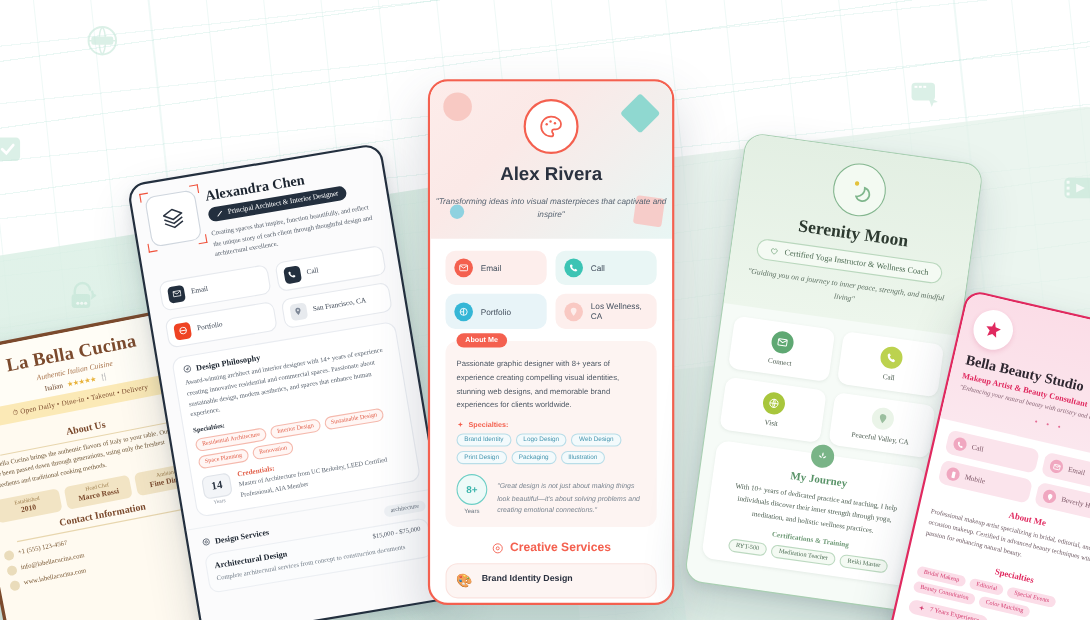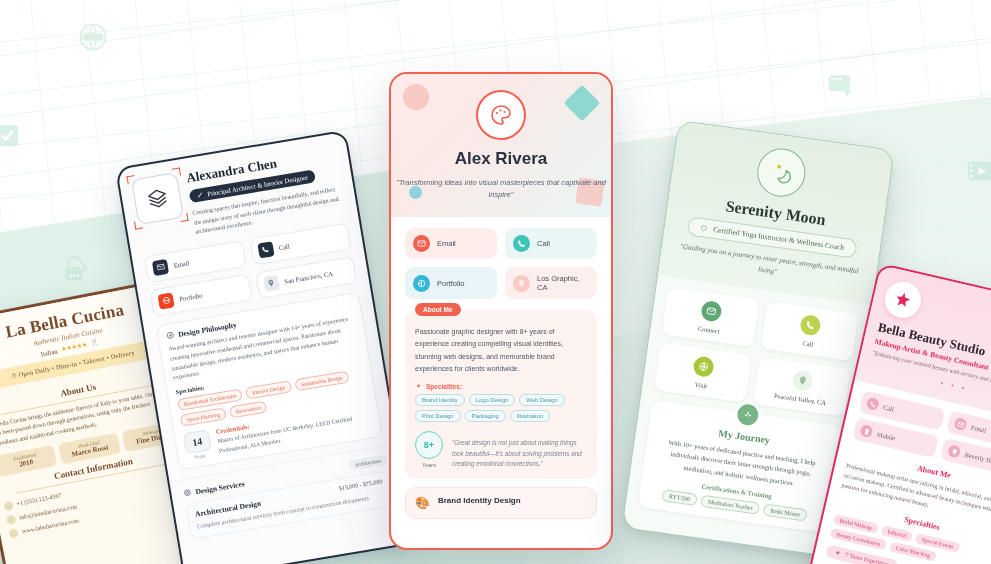--- a/index.html
+++ b/index.html
@@ -518,21 +518,21 @@
             </svg>
         </span>
           <span>Portfolio</span>
       </div>
       <div class="riv-cell pink2bg">
         <span class="rd-icon ic-pale">
           <svg width="9" height="9" viewBox="0 0 24 24" fill="#fdeeec">
               <path d="M12 2a7 7 0 00-7 7c0 5 7 13 7 13s7-8 7-13a7 7 0 00-7-7z"></path>
             </svg>
         </span>
-          <span>Los Graphic, CA</span>
+          <span>Los Wellness, CA</span>
       </div>
     </div>
 
     <div class="riv-about">
       <span class="riv-abtag">About Me</span>
       <p>Passionate graphic designer with 8+ years of experience creating compelling visual identities, stunning web designs, and memorable brand experiences for clients worldwide.</p>
       <div class="riv-spec">
         <svg width="7" height="7" viewBox="0 0 24 24" fill="currentColor">
             <path d="M12 2l2 6 6 2-6 2-2 6-2-6-6-2 6-2z"></path>
           </svg>
@@ -548,20 +548,27 @@
       </div>
       <div class="riv-q">
         <div class="yr-circle">
           <div class="yr-c">8+</div>
           <div class="yr-l">Years</div>
         </div>
         <p>"Great design is not just about making things look beautiful—it's about solving problems and creating emotional connections."</p>
       </div>
     </div>
 
+    <div class="riv-svc-h">
+      <svg width="11" height="11" viewBox="0 0 24 24" fill="none" stroke="#f4604f" stroke-width="1.8">
+          <circle cx="12" cy="12" r="9"></circle>
+          <circle cx="12" cy="12" r="3"></circle>
+        </svg>
+      <span>Creative Services</span>
+    </div>
     <div class="riv-svc">
       <span class="em">🎨</span>
       <div>
         <div class="t">Brand Identity Design</div>
 
       </div>
     </div>
   </div>
 
   <div class="card" id="card-moon">

